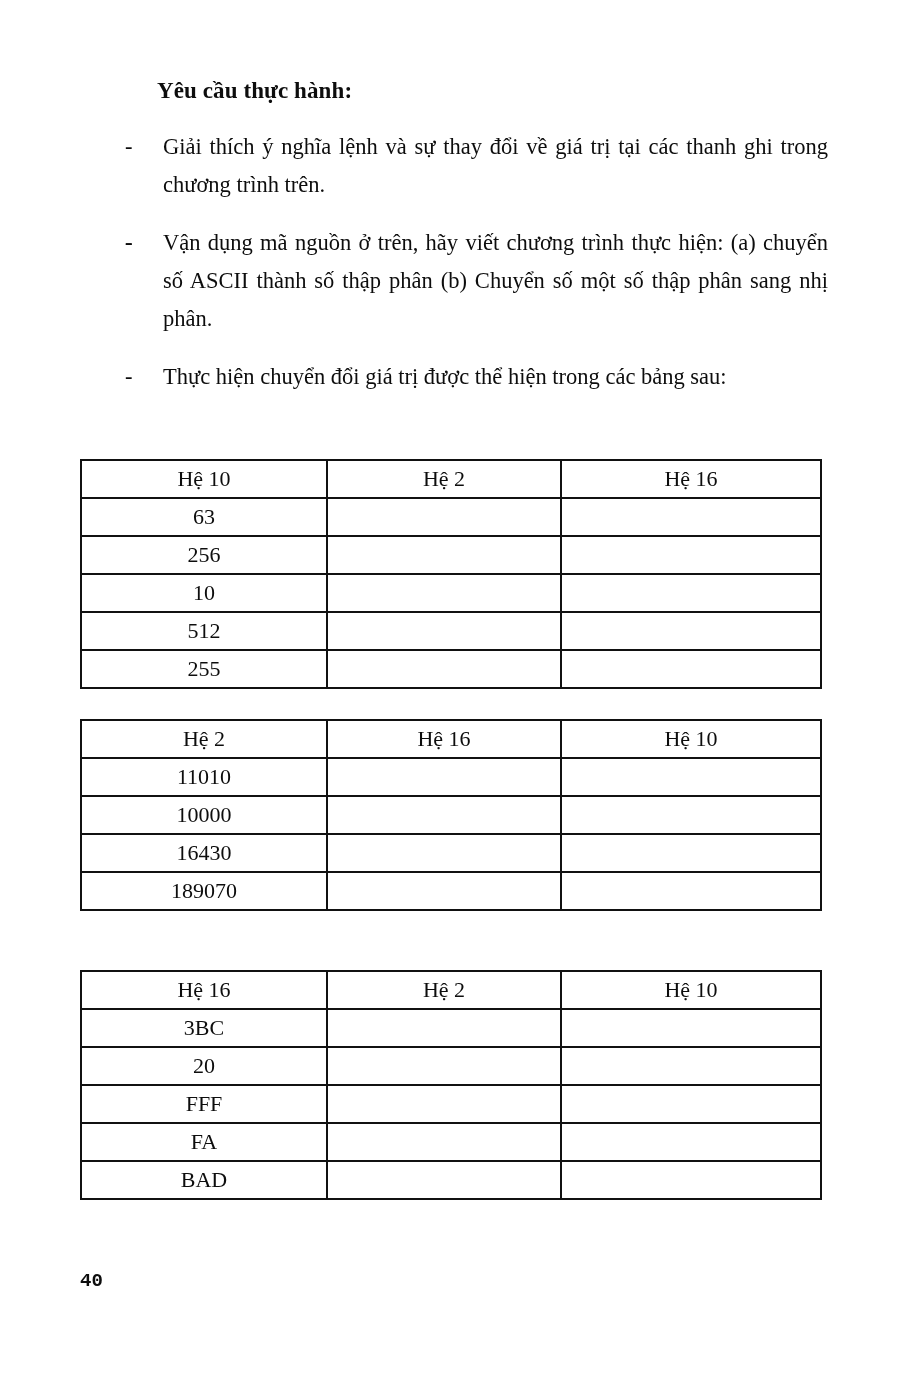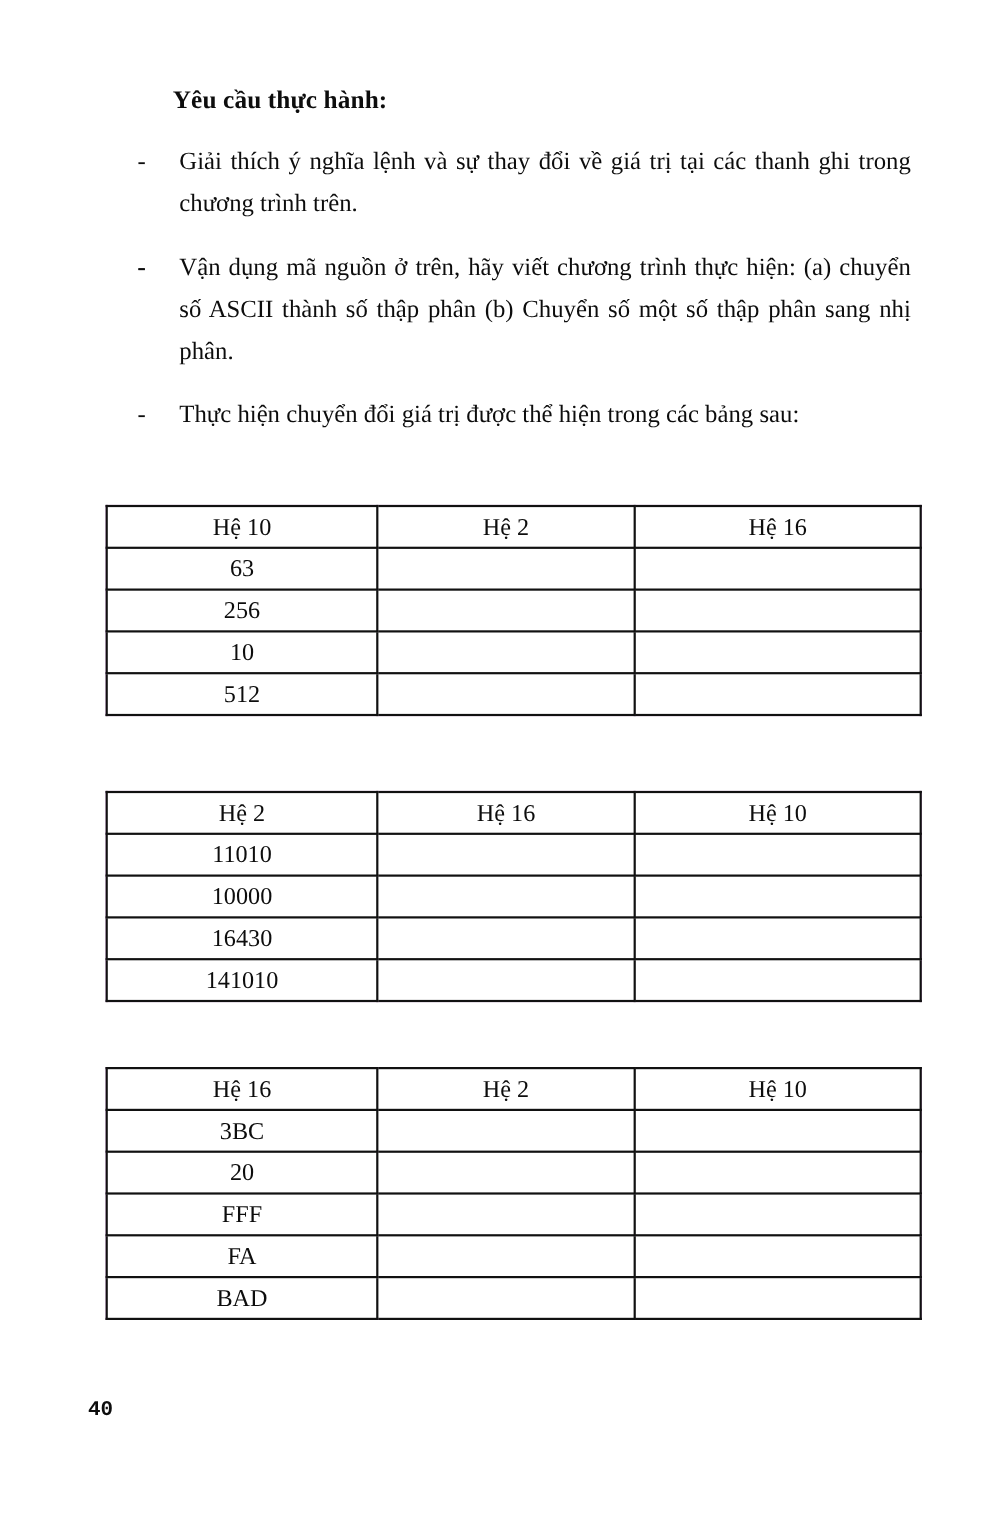--- a/index.html
+++ b/index.html
@@ -61,25 +61,25 @@
     line-height: 38px;
   }
   .bullet .btext {
     display: block;
   }
   
 
   
   .tbl {
     position: absolute;
-    left: 96px;
+    left: 80px;
     width: 740px;
     border-collapse: collapse;
     table-layout: fixed;
-    background: #f0abfc;
+    background: #0c4a6e;
   }
   .tbl td, .tbl th {
     border: 2px solid #111111;
     height: 36px;
     padding: 0;
     font-size: 22px;
     font-weight: normal;
     text-align: center;
     vertical-align: middle;
     line-height: 36px;
@@ -160,20 +160,25 @@
       <tr>
         <td>10</td>
         <td></td>
         <td></td>
       </tr>
       <tr>
         <td>512</td>
         <td></td>
         <td></td>
       </tr>
+      <tr>
+        <td>255</td>
+        <td></td>
+        <td></td>
+      </tr>
     </tbody>
   </table>
 
   <table class="tbl t2">
     <colgroup>
         <col class="c1">
         <col class="c2">
         <col class="c3">
       </colgroup>
     <thead>
@@ -193,21 +198,21 @@
         <td>10000</td>
         <td></td>
         <td></td>
       </tr>
       <tr>
         <td>16430</td>
         <td></td>
         <td></td>
       </tr>
       <tr>
-        <td>141010</td>
+        <td>189070</td>
         <td></td>
         <td></td>
       </tr>
     </tbody>
   </table>
 
   <table class="tbl t3">
     <colgroup>
         <col class="c1">
         <col class="c2">

